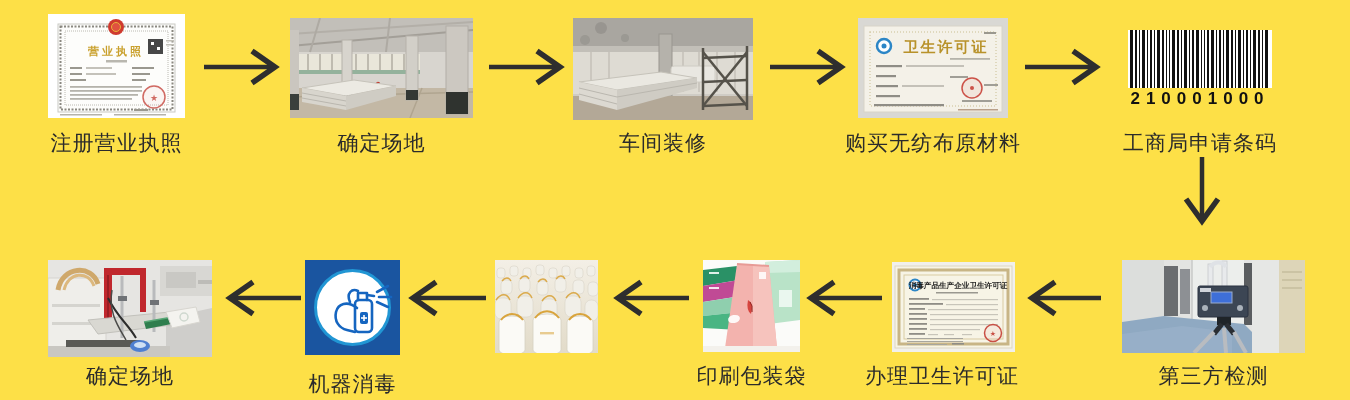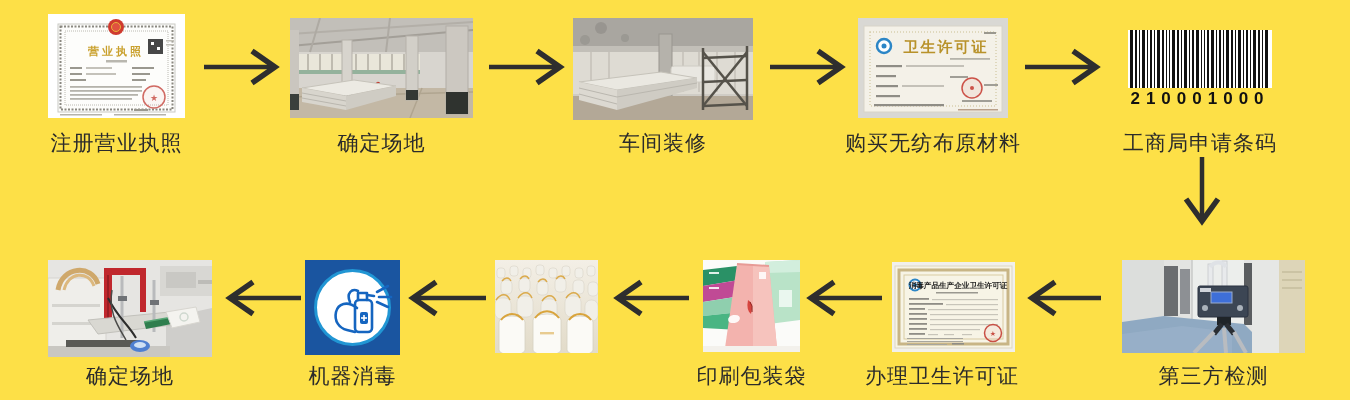--- a/index.html
+++ b/index.html
@@ -287,21 +287,21 @@
         <line x1="72" y1="42" x2="83" y2="47"></line>
         <path d="M52,48 C42,40 33,44 31,52 C29,61 34,68 42,70 L50,72"></path>
         <path d="M45,42 C41,33 47,28 53,31"></path>
       </g>
       <rect x="55" y="52" width="8" height="12" rx="2" fill="#1565c0"></rect>
       <g stroke="#ffffff" stroke-width="1.6">
         <line x1="59" y1="55" x2="59" y2="61"></line>
         <line x1="56" y1="58" x2="62" y2="58"></line>
       </g>
     </svg>
-    <div class="lbl" style="top:102px;">机器消毒</div>
+    <div class="lbl" style="top:110px;">机器消毒</div>
   </div>
 
   <svg class="arrow" style="left:408px;top:278px;" width="80" height="40" viewBox="0 0 80 40">
     <line x1="78" y1="20" x2="8" y2="20" stroke="#2e2e2e" stroke-width="4.5"></line>
     <polyline points="28,4 5,20 28,36" fill="none" stroke="#2e2e2e" stroke-width="5.5"></polyline>
   </svg>
 
   <div class="step" style="left:495px;top:260px;width:103px;">
     <svg class="imgbox" width="103" height="93" viewBox="0 0 103 93">
       <defs>

